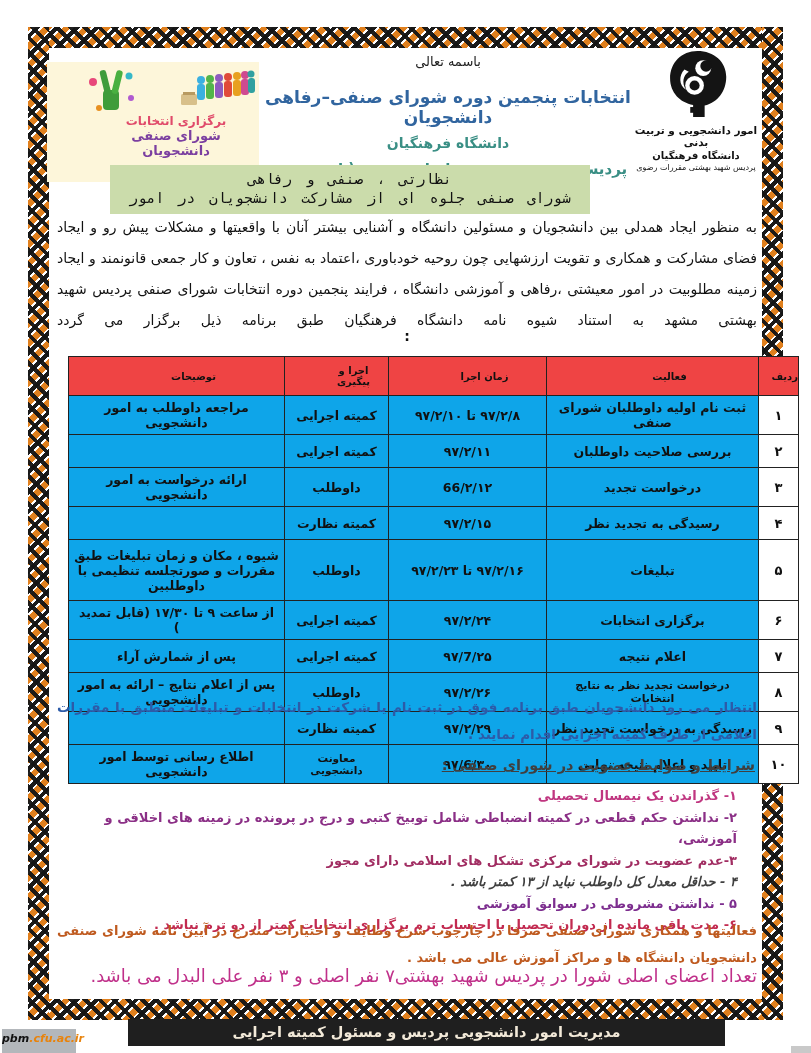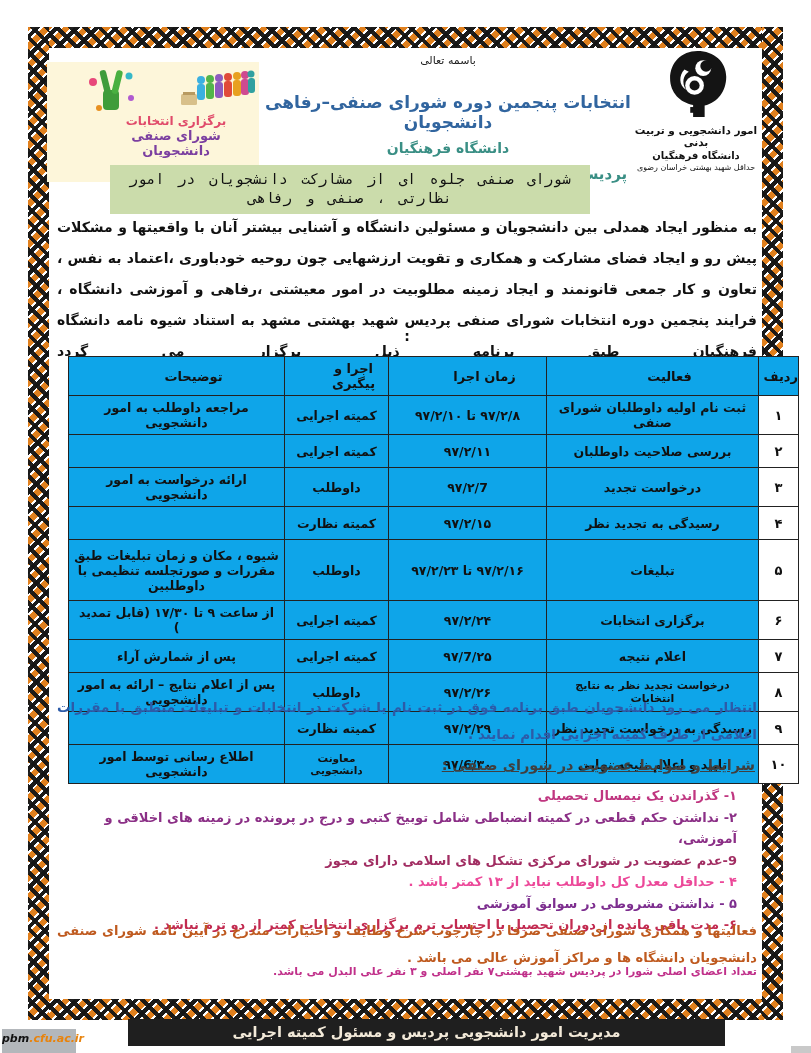--- a/index.html
+++ b/index.html
@@ -9,21 +9,21 @@
   .band{position:absolute;background:
       repeating-linear-gradient(45deg, rgba(0,0,0,0) 0 3px, rgba(20,20,20,.95) 3px 7px, rgba(0,0,0,0) 7px 10px),
       repeating-linear-gradient(135deg, #e0801e 0 3px, #ffffff 3px 5px, #1a1a1a 5px 9px, #ffffff 9px 11px, #e0801e 11px 14px);}
   .band-top{left:28px;top:27px;width:755px;height:21px;}
   .band-bottom{left:28px;top:999px;width:755px;height:21px;}
   .band-left{left:28px;top:27px;width:21px;height:993px;}
   .band-right{left:762px;top:27px;width:21px;height:993px;}
 
   
   .center-head{position:absolute;left:262px;top:54px;width:372px;text-align:center;}
-  .bismillah{font-size:11px;color:#222;margin-bottom:25px;}
+  .bismillah{font-size:13px;color:#222;margin-bottom:18px;}
   .main-title{font-size:17px;font-weight:bold;color:#31659f;margin-bottom:8px;}
   .university{font-size:14px;font-weight:bold;color:#3a8f85;margin-bottom:9px;}
   .campus{font-size:15px;font-weight:bold;color:#3a8f85;}
 
   .left-logo{position:absolute;left:47px;top:62px;width:212px;height:120px;background:#fdf6da;direction:ltr;}
   .ll-text{position:absolute;right:8px;top:52px;width:150px;text-align:center;direction:rtl;}
   .ll-line1{color:#e04a6a;font-size:12px;font-weight:bold;}
   .ll-line2{color:#7b3fa0;font-size:13px;font-weight:bold;}
   .hand-wrap{position:absolute;left:38px;top:6px;}
   .queue-wrap{position:absolute;right:4px;top:8px;}
@@ -34,48 +34,48 @@
   .rl-line2{font-size:10px;font-weight:bold;color:#111;margin-bottom:2px;}
   .rl-line3{font-size:8px;color:#111;}
 
   
   .banner{position:absolute;left:110px;top:165px;width:472px;background:#cbdcab;color:#111;
           text-align:center;padding:5px 4px 6px 4px;font-size:14.5px;letter-spacing:2px;word-spacing:5px;
           font-family:"DejaVu Sans Mono","Liberation Mono",monospace;}
   .banner div{line-height:19px;}
 
   
-  .intro{position:absolute;left:57px;top:212px;width:700px;font-size:14px;font-weight:bold;color:#111;
+  .intro{position:absolute;left:57px;top:212px;width:700px;font-size:14px;font-weight:normal;color:#111;
          line-height:31px;text-align:justify;text-align-last:justify;}
   .intro-colon{position:absolute;left:57px;top:328px;width:700px;text-align:center;font-size:14px;font-weight:bold;color:#111;}
 
   
   .sched{position:absolute;left:68px;top:356px;width:686px;border-collapse:collapse;table-layout:fixed;direction:rtl;}
   .sched th,.sched td{border:1.5px solid #222;padding:4px 5px;font-weight:bold;color:#111;text-align:center;vertical-align:middle;}
-  .sched th{background:#0ea5e9;font-size:13px;height:30px;padding-left:39px;}
+  .sched th{background:#ef4444;font-size:10px;height:30px;padding-left:39px;}
   .sched td{background:#0ea5e9;font-size:12.5px;height:24px;}
   .sched td.col-num{background:#ffffff;font-size:13px;}
   .sched tr:nth-child(5) td{height:52px;}
   .sched tr:nth-child(8) td.col-activity{font-size:11px;}
   .sched tr:nth-child(10) td.col-executor{font-size:10.5px;}
   .col-w-num{width:40px;} .col-w-activity{width:212px;} .col-w-time{width:158px;}
   .col-w-executor{width:104px;} .col-w-note{width:216px;}
 
   
   .notice{position:absolute;left:57px;top:694px;width:700px;font-size:13.5px;font-weight:bold;color:#2d5ba8;
           line-height:27px;text-align:justify;}
   
   .cond-heading{position:absolute;left:55px;top:757px;width:700px;text-align:right;font-size:14.5px;font-weight:bold;
                 color:#404040;text-decoration:underline;}
   .cond-list{position:absolute;left:57px;top:785px;width:690px;text-align:right;}
   .cond-item{font-size:13px;font-weight:bold;line-height:21.5px;padding-right:10px;}
 
   .scope{position:absolute;left:57px;top:917px;width:700px;font-size:13px;font-weight:bold;color:#bf5a1f;
          line-height:27px;text-align:justify;}
-  .members{position:absolute;left:57px;top:965px;width:700px;text-align:right;font-size:11px;font-weight:bold;color:#c0308a;}
+  .members{position:absolute;left:57px;top:965px;width:700px;text-align:right;font-size:18px;font-weight:normal;color:#c0308a;}
 
   
   .footer-bar{position:absolute;left:128px;top:1019px;width:597px;height:27px;background:#1f1f1f;
               color:#f3ead9;font-size:14.5px;font-weight:bold;text-align:center;line-height:27px;}
   .site-badge{position:absolute;left:2px;top:1029px;width:74px;height:35px;background:#b3b7bb;direction:ltr;
               text-align:right;line-height:19px;font-size:11px;font-weight:bold;font-style:italic;}
   .site-prefix{color:#111;} .site-suffix{color:#e8830c;}
   .corner-strip{position:absolute;left:791px;top:1046px;width:20px;height:7px;background:#c9c9c9;}
 </style>
 </head>
@@ -138,26 +138,26 @@
       <path d="M52 4 C30 4 14 20 14 42 C14 62 28 76 46 79 L46 96 L62 96 L62 80 C80 76 92 60 92 40 C92 19 75 4 52 4 Z" fill="#141414"></path>
       <circle cx="60" cy="28" r="11" fill="#ffffff"></circle>
       <circle cx="64" cy="25" r="8" fill="#141414"></circle>
       <path d="M34 30 C26 38 26 52 36 58 C30 48 32 38 40 33 Z" fill="#ffffff"></path>
       <circle cx="48" cy="52" r="13" fill="#ffffff"></circle>
       <circle cx="48" cy="52" r="7" fill="#141414"></circle>
       <rect x="42" y="82" width="12" height="8" fill="#141414"></rect>
     </svg>
     <div class="rl-line1">امور دانشجویی و تربیت بدنی</div>
     <div class="rl-line2">دانشگاه فرهنگیان</div>
-    <div class="rl-line3">حداقل شهید بهشتی خراسان رضوی</div>
+    <div class="rl-line3">پردیس شهید بهشتی مقررات رضوی</div>
   </div>
 
   <div class="banner">
+    <div>نظارتی ، صنفی و رفاهی</div>
     <div>شورای صنفی جلوه ای از مشارکت دانشجویان در امور</div>
-    <div>نظارتی ، صنفی و رفاهی</div>
   </div>
 
   <div class="intro">به منظور ایجاد همدلی بین دانشجویان و مسئولین دانشگاه و آشنایی بیشتر آنان با واقعیتها و مشکلات پیش رو و ایجاد فضای مشارکت و همکاری و تقویت ارزشهایی چون روحیه خودباوری ،اعتماد به نفس ، تعاون و کار جمعی قانونمند و ایجاد زمینه مطلوبیت در امور معیشتی ،رفاهی و آموزشی دانشگاه ، فرایند پنجمین دوره انتخابات شورای صنفی پردیس شهید بهشتی مشهد به استناد شیوه نامه دانشگاه فرهنگیان طبق برنامه ذیل برگزار می گردد</div>
   <div class="intro-colon">:</div>
 
   <table class="sched">
     <colgroup>
       <col class="col-w-num">
         <col class="col-w-activity">
         <col class="col-w-time">
@@ -184,21 +184,21 @@
         <tr>
           <td class="col-num">۲</td>
           <td class="col-activity">بررسی صلاحیت داوطلبان</td>
           <td class="col-time">۹۷/۲/۱۱</td>
           <td class="col-executor">کمیته اجرایی</td>
           <td class="col-note"></td>
         </tr>
         <tr>
           <td class="col-num">۳</td>
           <td class="col-activity">درخواست تجدید</td>
-          <td class="col-time">۹۷/۲/7</td>
+          <td class="col-time">66/۲/۱۲</td>
           <td class="col-executor">داوطلب</td>
           <td class="col-note">ارائه درخواست به امور دانشجویی</td>
         </tr>
         <tr>
           <td class="col-num">۴</td>
           <td class="col-activity">رسیدگی به تجدید نظر</td>
           <td class="col-time">۹۷/۲/۱۵</td>
           <td class="col-executor">کمیته نظارت</td>
           <td class="col-note"></td>
         </tr>
@@ -246,22 +246,22 @@
         </tr>
       </tbody>
   </table>
 
   <div class="notice">انتظار می رود دانشجویان طبق برنامه فوق در ثبت نام  یا شرکت در انتخابات و تبلیغات منطبق با مقررات اعلامی از طرف کمیته اجرایی اقدام نمایند .</div>
 
   <div class="cond-heading">شرایط و ضوابط عضویت در شورای صنفی :</div>
   <div class="cond-list">
       <div class="cond-item" style="color: rgb(192, 54, 128);">۱- گذراندن یک نیمسال تحصیلی</div>
       <div class="cond-item" style="color: rgb(139, 47, 134);">۲-  نداشتن حکم قطعی در کمیته انضباطی شامل توبیخ کتبی و درج در پرونده در زمینه های اخلاقی و آموزشی،</div>
-      <div class="cond-item" style="color: rgb(161, 45, 98);">9-عدم عضویت در شورای مرکزی تشکل های اسلامی دارای مجوز</div>
-      <div class="cond-item" style="color: #ec4899;">۴ - حداقل معدل کل داوطلب نباید از ۱۳ کمتر باشد .</div>
+      <div class="cond-item" style="color: rgb(161, 45, 98);">۳-عدم عضویت در شورای مرکزی تشکل های اسلامی دارای مجوز</div>
+      <div class="cond-item" style="color: #404040; font-style: italic;">۴ - حداقل معدل کل داوطلب نباید از ۱۳ کمتر باشد .</div>
       <div class="cond-item" style="color: rgb(125, 46, 143);">۵ - نداشتن مشروطی  در سوابق آموزشی</div>
       <div class="cond-item" style="color: rgb(194, 42, 80);">۶- مدت باقی مانده از دوران تحصیل با احتساب ترم برگزاری انتخابات کمتر از دو ترم  نباشد .</div>
     </div>
 
   <div class="scope">فعالیتها و همکاری شورای صنفی صرفا در چارچوب شرح وظایف و اختیارات مندرج در آیین نامه شورای صنفی دانشجویان دانشگاه ها و مراکز آموزش عالی  می باشد .</div>
   <div class="members">تعداد اعضای اصلی شورا در پردیس شهید بهشتی۷  نفر اصلی و ۳ نفر علی البدل می باشد.</div>
 
   <div class="footer-bar">مدیریت امور دانشجویی پردیس  و مسئول کمیته اجرایی</div>
   <div class="site-badge">
     <span class="site-prefix">pbm</span><span class="site-suffix">.cfu.ac.ir</span>

